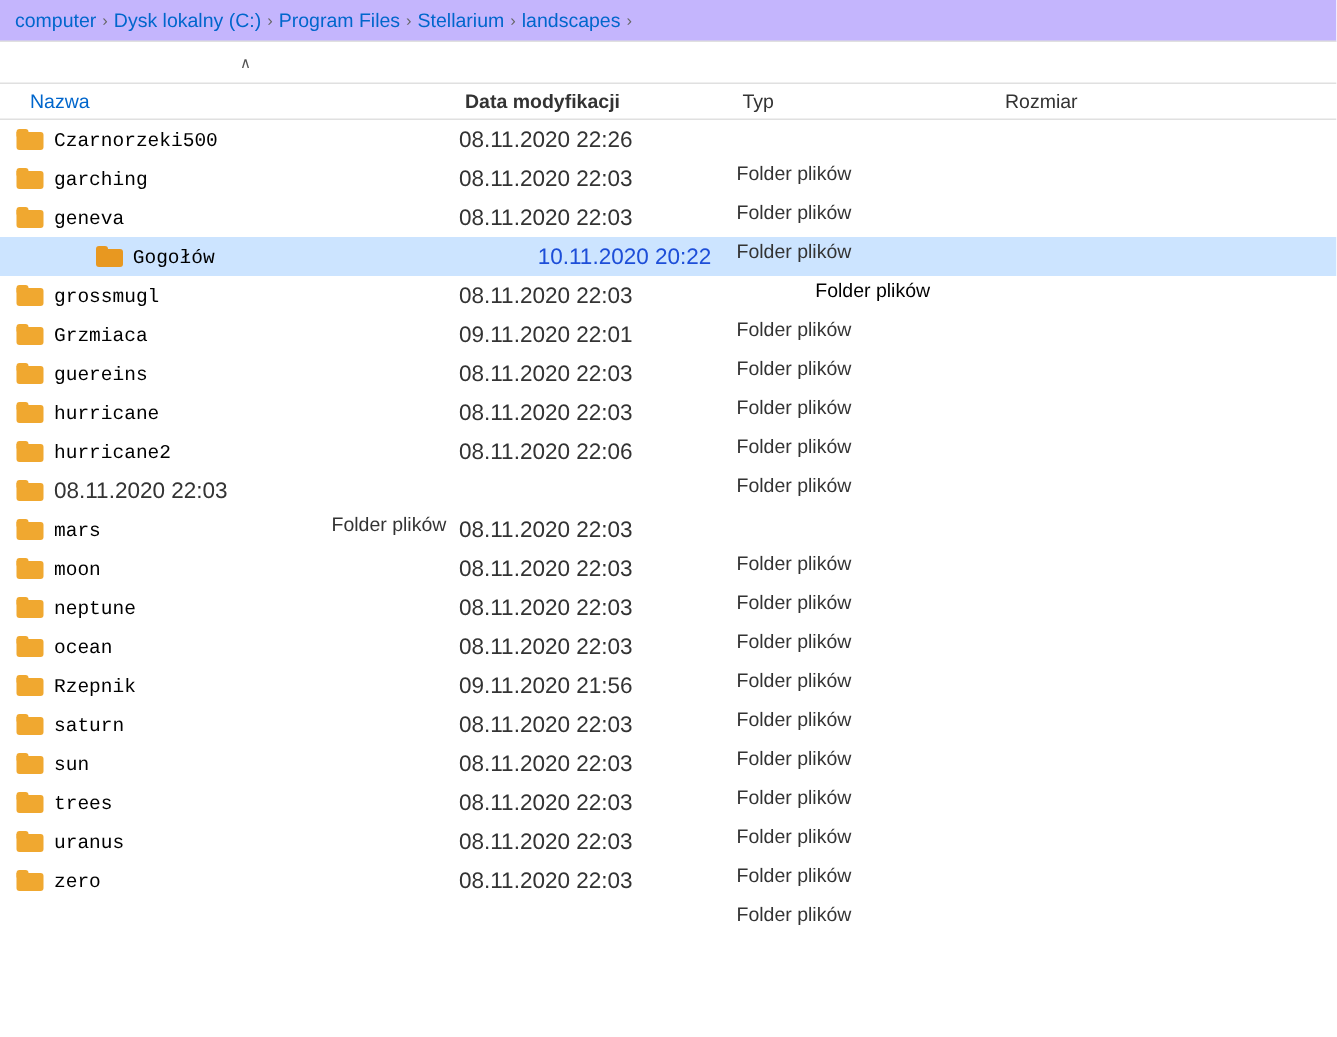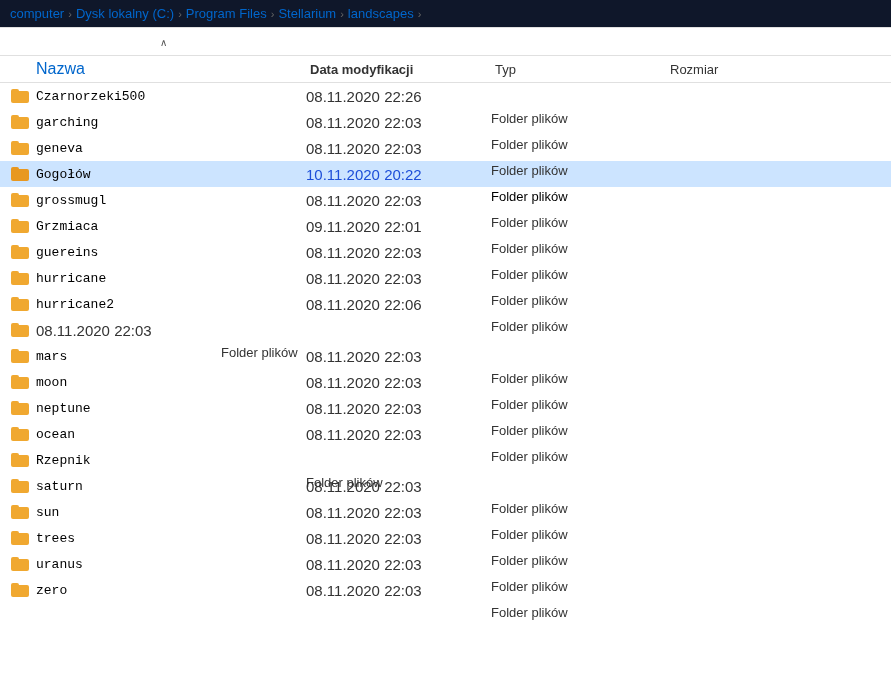--- a/index.html
+++ b/index.html
@@ -11,21 +11,21 @@
       width: 891px;
       min-height: 691px;
     }
 
     
     .breadcrumb {
       display: flex;
       align-items: center;
       padding: 6px 10px;
       border-bottom: 1px solid #e0e0e0;
-      background: #0f172a;
+      background: #c4b5fd;
       font-size: 13px;
       color: #333;
       gap: 4px;
     }
     .breadcrumb-item {
       color: #0066cc;
       cursor: pointer;
     }
     .breadcrumb-sep {
       color: #666;
@@ -52,22 +52,22 @@
     
     .col-headers {
       display: flex;
       align-items: center;
       padding: 4px 0;
       border-bottom: 1px solid #e0e0e0;
       background: #fff;
     }
     .col-name {
       width: 310px;
-      padding-left: 36px;
-      font-size: 16px;
+      padding-left: 20px;
+      font-size: 13px;
       color: #0066cc;
       cursor: pointer;
     }
     .col-date {
       width: 185px;
       font-size: 13px;
       color: #333;
       font-weight: bold;
     }
     .col-type {
@@ -87,20 +87,21 @@
     }
     .file-row {
       display: flex;
       align-items: center;
       height: 26px;
       padding: 0;
       cursor: pointer;
     }
     .file-row.selected {
       background: #cce4ff;
+      justify-content: center;
     }
     .file-icon {
       width: 20px;
       height: 20px;
       margin-left: 10px;
       margin-right: 6px;
       flex-shrink: 0;
       display: flex;
       align-items: center;
       justify-content: center;
@@ -323,20 +324,21 @@
       <div class="file-cell-name">ocean</div>
       <div class="file-cell-date">08.11.2020 22:03</div>
       <div class="file-cell-type">Folder plików</div>
       <div class="file-cell-size"></div>
     </div>
     <div class="file-row">
       <div class="file-icon">
         <span class="folder-icon-img"></span>
       </div>
       <div class="file-cell-name">Rzepnik</div>
+      <div class="file-cell-date">09.11.2020 21:56</div>
       <div class="file-cell-type">Folder plików</div>
       <div class="file-cell-size"></div>
     </div>
     <div class="file-row">
       <div class="file-icon">
         <span class="folder-icon-img"></span>
       </div>
       <div class="file-cell-name">saturn</div>
       <div class="file-cell-date">08.11.2020 22:03</div>
       <div class="file-cell-type">Folder plików</div>

